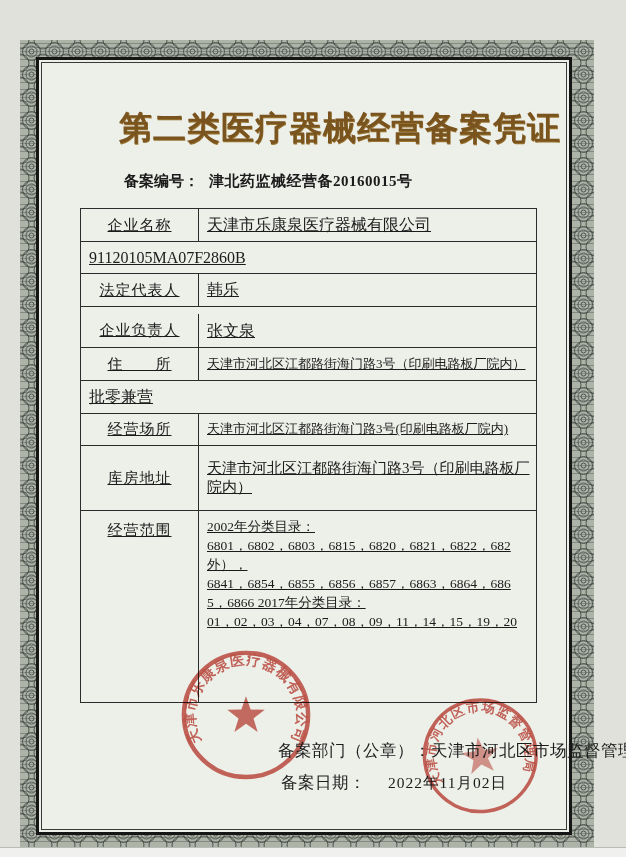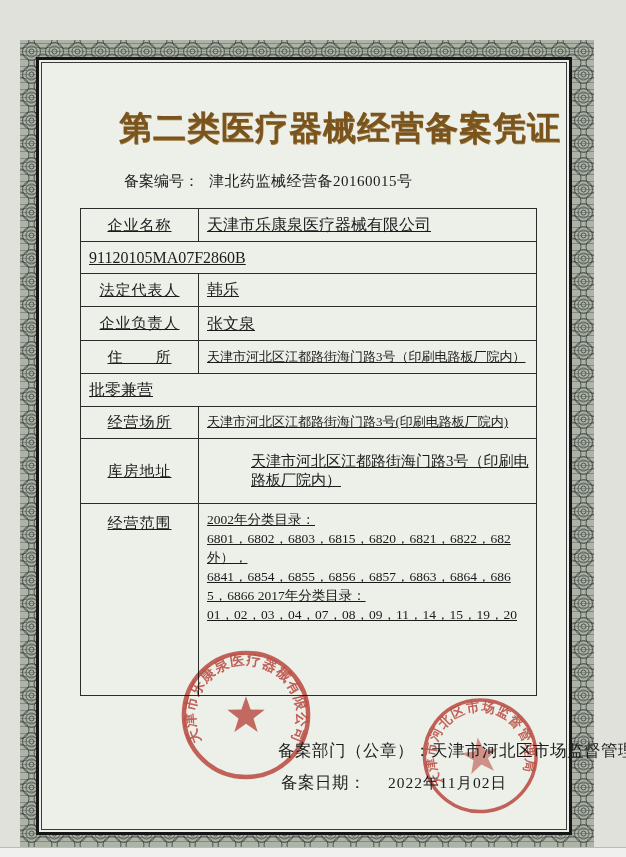--- a/index.html
+++ b/index.html
@@ -25,41 +25,41 @@
     border:1px solid #3a3a3a;
   }
 
   .title{
     left:36px;top:106px;width:536px;z-index:3;text-align:center;
     font-size:33px;font-weight:bold;letter-spacing:1px;color:#7a541e;
     text-shadow:0.5px 0.5px 0 #9a7633;
     white-space:nowrap;
     padding-left:36px;
   }
-  .record-line{left:124px;top:172px;z-index:3;font-size:15px;white-space:nowrap;}
+  .record-line{left:124px;top:172px;z-index:3;font-size:15px;white-space:nowrap;font-weight:bold;}
   .record-line .val{margin-left:10px;letter-spacing:0.5px;}
 
   
   .info-table{
     left:80px;top:208px;width:457px;z-index:3;
     border:1.5px solid #2c2c2c;box-sizing:border-box;
     display:flex;flex-direction:column;background:transparent;text-decoration:underline;
   }
   .row{display:flex;border-bottom:1px solid #2c2c2c;box-sizing:border-box;}
   .row:last-child{border-bottom:none;}
   .cell-label{
     width:118px;flex:0 0 118px;border-right:1px solid #2c2c2c;box-sizing:border-box;
     display:flex;align-items:center;justify-content:center;
     font-size:15px;letter-spacing:1px;text-align:center;
   }
   .cell-value{
     flex:1;display:flex;align-items:center;box-sizing:border-box;
     padding:3px 6px 3px 8px;font-size:16px;line-height:1.25;
   }
-  .h33{height:33px;} .h32{height:32px;} .h34{height:34px;} .h65{height:65px;gap:44px;} .h191{height:191px;}
+  .h33{height:33px;} .h32{height:32px;} .h34{height:34px;margin-top:7px;} .h65{height:65px;} .h191{height:191px;}
   .v-small{font-size:13px;}
   .v-mid{font-size:15px;}
   .l-small .cell-label{font-size:13px;letter-spacing:-0.5px;}
   .row-scope .cell-label{align-items:flex-start;padding-top:10px;}
   .row-scope .cell-value{align-items:flex-start;flex-direction:column;padding-top:6px;}
   .scope-line{font-size:13.5px;line-height:19px;white-space:nowrap;}
 
   
   .dept-line{left:278px;top:740px;z-index:6;font-size:16.5px;white-space:nowrap;letter-spacing:0.5px;}
   .date-line{left:281px;top:772px;z-index:6;font-size:16.5px;white-space:nowrap;letter-spacing:0.5px;}

